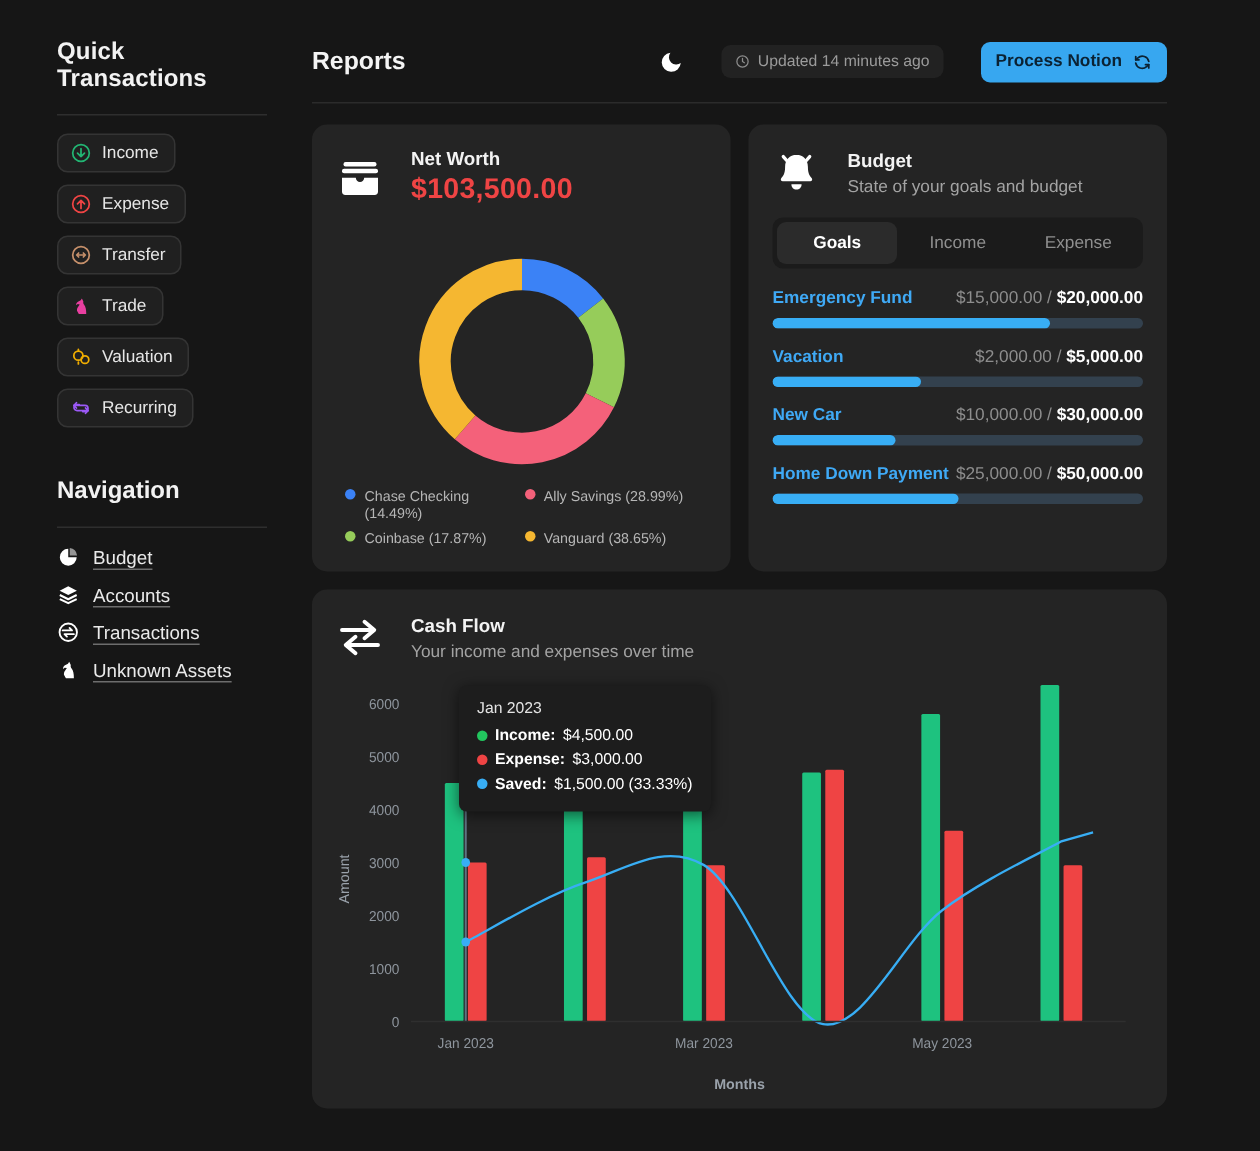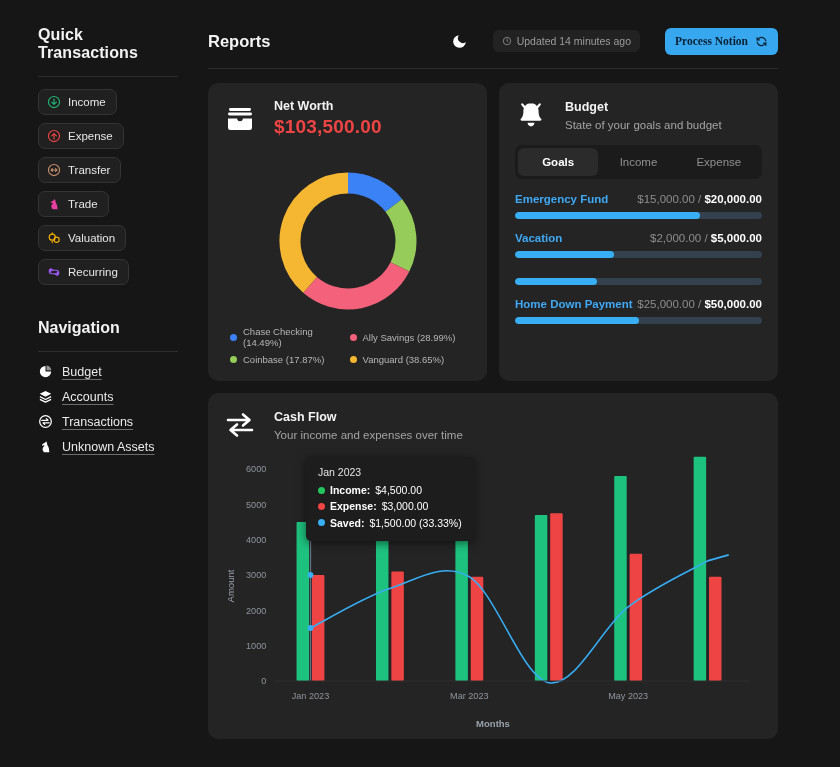--- a/index.html
+++ b/index.html
@@ -47,21 +47,20 @@
     display: inline-flex; align-items: center; gap: 5px;
     background: #222222; border-radius: 6px; padding: 5px 9px;
     font-size: 10.5px; color: #9b9b9b;
   }
   .clock-ico { width: 10px; height: 10px; flex: 0 0 10px; }
   .process-btn {
     display: inline-flex; align-items: center; gap: 7px;
     background: #37a7f0; color: #0b2233; border-radius: 6px;
     padding: 7px 10px; font-size: 11.5px; font-weight: bold; cursor: pointer;
     border: none;
-    font-family: Liberation Serif, serif;
   }
   .process-btn .sync { width: 13px; height: 13px; }
   .top-rule { height: 1px; background: #2b2b2b; margin: 12px 0 14px 0; }
 
   
   .row { display: flex; gap: 12px; }
   .card { background: #242424; border-radius: 10px; }
   .card-hd { display: flex; align-items: center; gap: 18px; padding: 16px 16px 12px 16px; }
   .card-ico { width: 32px; height: 32px; flex: 0 0 32px; }
   .card-ico svg { display:block; width:32px; height:32px; }
@@ -72,21 +71,21 @@
   .seg { display: flex; background: #1b1b1b; border-radius: 7px; padding: 3px; margin: 2px 16px 0 16px; }
   .seg > div {
     flex: 1; text-align: center; font-size: 11.5px; color: #8f8f8f;
     padding: 8px 4px; border-radius: 6px; cursor: pointer;
   }
   .seg > div.on { background: #2b2b2b; color: #ffffff; font-weight: bold; }
 
   
   .donut-wrap { display:flex; justify-content:center; padding: 16px 0 6px 0; }
   .legend { display: flex; flex-wrap: wrap; padding: 4px 18px 16px 22px; gap: 6px 0; }
-  .lg { width: 50%; display: flex; align-items: center; gap: 6px; font-size: 9.5px; color: #b6b6b6; }
+  .lg { width: 50%; display: flex; align-items: flex-start; gap: 6px; font-size: 9.5px; color: #b6b6b6; }
   .dot { width: 7px; height: 7px; border-radius: 50%; flex: 0 0 7px; }
 
   
   .goals { padding: 14px 16px 18px 16px; display: flex; flex-direction: column; gap: 13px; }
   .goal-top { display: flex; align-items: baseline; }
   .goal-name { font-size: 11.5px; font-weight: bold; color: #3fa9f5; }
   .goal-vals { margin-left: auto; font-size: 11.5px; color: #8d8d8d; }
   .goal-vals b { color: #ffffff; }
   .bar-bg { height: 7px; background: #33414e; border-radius: 4px; margin-top: 7px; overflow: hidden; }
   .bar-fill { height: 100%; background: #38aef5; border-radius: 4px; }
@@ -328,20 +327,24 @@
             <div>
               <div class="goal-top">
        <span class="goal-name">Vacation</span>
        <span class="goal-vals"><span>$2,000.00</span><span> / </span><b>$5,000.00</b></span>
      </div>
      <div class="bar-bg">
        <div class="bar-fill" style="width:40%"></div>
      </div>
             </div>
             <div>
+              <div class="goal-top">
+       <span class="goal-name">New Car</span>
+       <span class="goal-vals"><span>$10,000.00</span><span> / </span><b>$30,000.00</b></span>
+     </div>
      <div class="bar-bg">
        <div class="bar-fill" style="width:33.3%"></div>
      </div>
             </div>
             <div>
               <div class="goal-top">
        <span class="goal-name">Home Down Payment</span>
        <span class="goal-vals"><span>$25,000.00</span><span> / </span><b>$50,000.00</b></span>
      </div>
      <div class="bar-bg">

